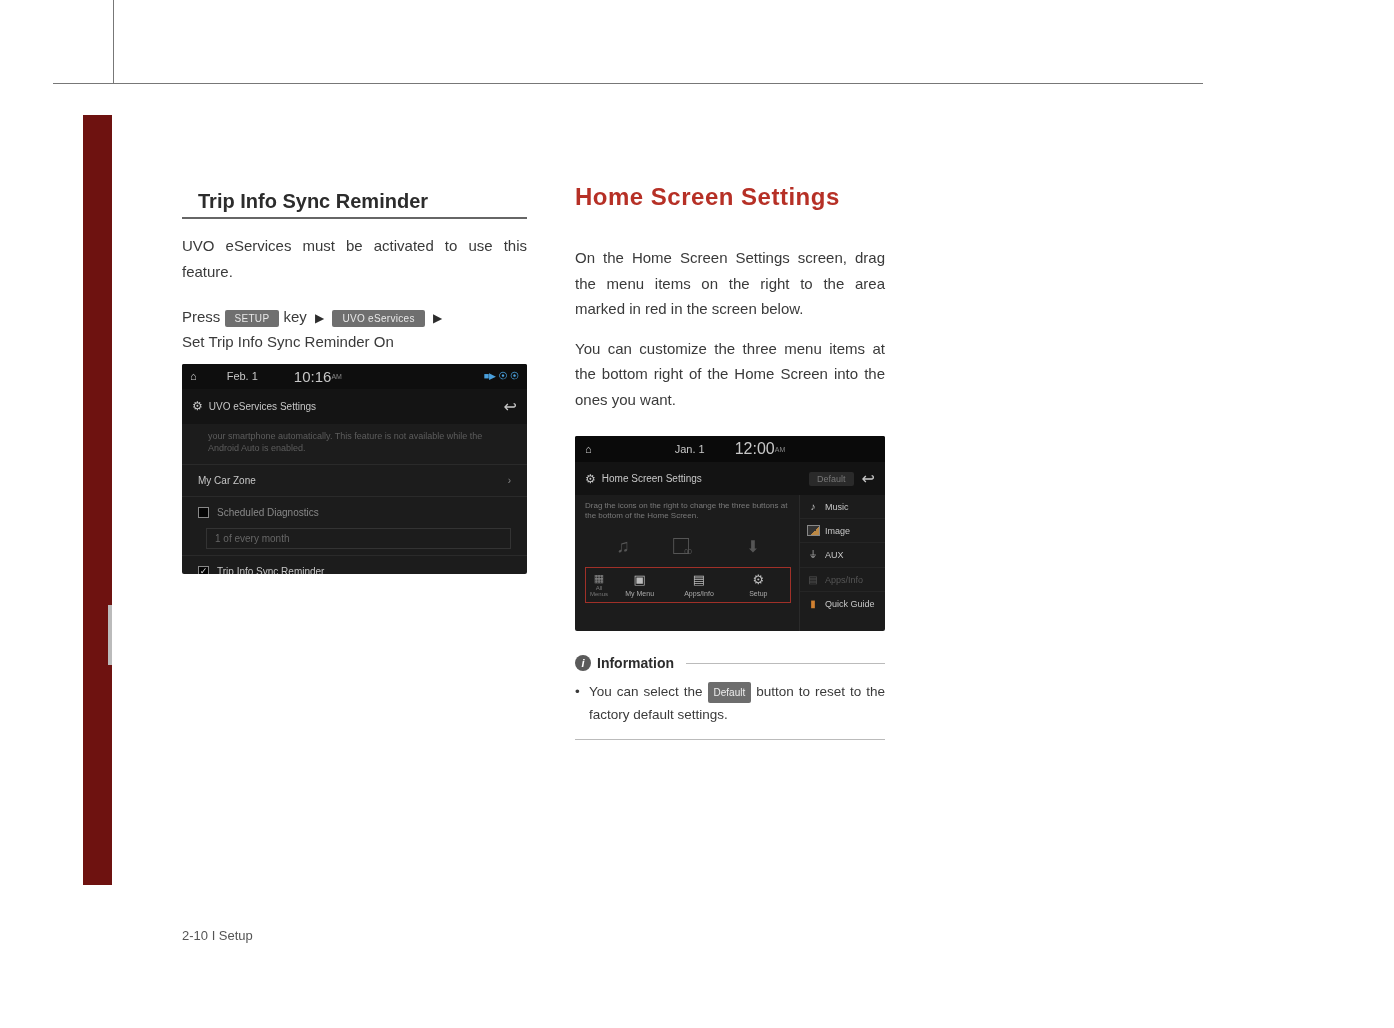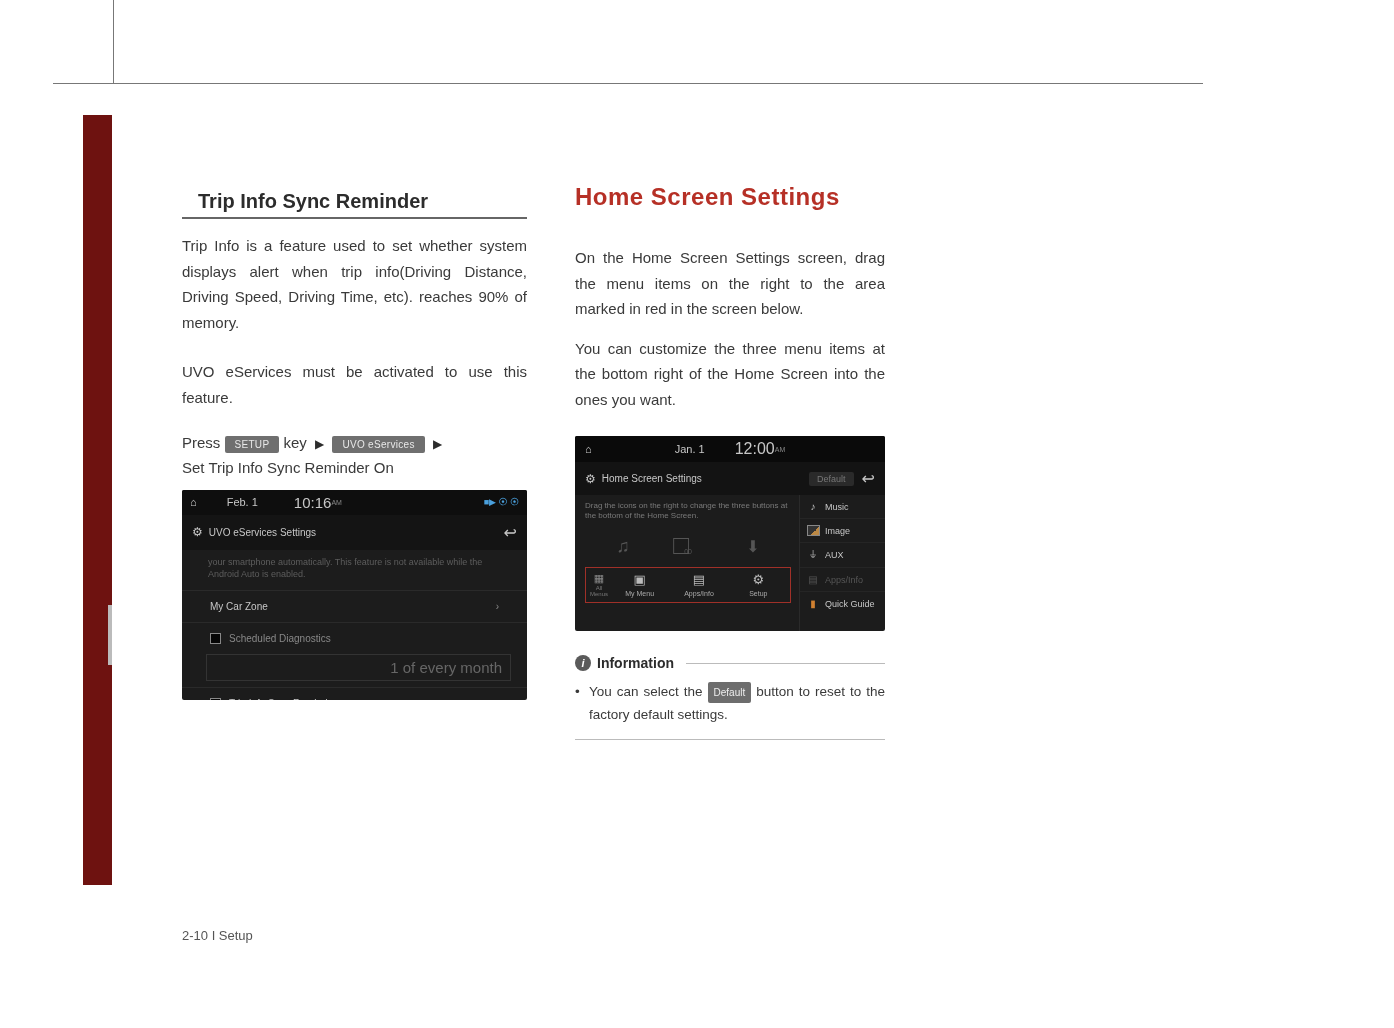--- a/index.html
+++ b/index.html
@@ -28,23 +28,23 @@
     .info-end { height: 1px; background: #bbb; margin-top: 12px; }
     .footer { position: absolute; left: 182px; top: 928px; font-size: 13px; color: #555; }
     
     .ss1 { width: 345px; height: 210px; background: #1c1c1c; color: #c7c7c7; font-size: 10px; border-radius: 2px; overflow: hidden; position: relative; }
     .ss1 .topbar { display: flex; align-items: center; padding: 4px 8px; background: #0e0e0e; font-size: 11px; }
     .ss1 .topbar .home { margin-right: 30px; }
     .ss1 .titlebar { display: flex; align-items: center; padding: 8px 10px; background: #141414; }
     .ss1 .gear { margin-right: 6px; font-size: 12px; }
     .ss1 .back { margin-left: auto; font-size: 16px; }
     .ss1 .subtext { padding: 6px 26px 10px 26px; color: #5d5d5d; font-size: 9px; line-height: 1.35; }
-    .ss1 .row { display: flex; align-items: center; padding: 10px 28px; border-top: 1px solid #2a2a2a; }
+    .ss1 .row { display: flex; align-items: center; padding: 10px 16px; border-top: 1px solid #2a2a2a; }
     .ss1 .row .chev { margin-left: auto; color: #888; }
-    .ss1 .inset { margin: 0 16px 6px 24px; padding: 4px 8px; border: 1px solid #333; color: #666; font-size: 15px; text-align: right; }
+    .ss1 .inset { margin: 0 16px 6px 24px; padding: 4px 8px; border: 1px solid #333; color: #666; font-size: 10px; }
     .ss1 .cbx { width: 11px; height: 11px; border: 1px solid #888; margin-right: 8px; display: inline-flex; align-items: center; justify-content: center; background: #050505; }
     .ss1 .cbx.checked::after { content: "✓"; font-size: 9px; color: #ddd; }
     
     .ss2 { width: 310px; height: 195px; background: #1c1c1c; color: #c7c7c7; font-size: 10px; border-radius: 2px; overflow: hidden; position: relative; }
     .ss2 .topbar { display: flex; align-items: center; justify-content: center; padding: 4px 8px; background: #0a0a0a; font-size: 11px; position: relative; }
     .ss2 .topbar .home { position: absolute; left: 10px; }
     .ss2 .titlebar { display: flex; align-items: center; padding: 7px 10px; background: #131313; }
     .ss2 .titlebar .gear { margin-right: 6px; font-size: 12px; }
     .ss2 .titlebar .defbtn { margin-left: auto; background: #2a2a2a; color: #777; padding: 2px 8px; font-size: 9px; border-radius: 2px; }
     .ss2 .titlebar .back { margin-left: 8px; font-size: 16px; }
@@ -72,21 +72,20 @@
 <div class="rule-left"></div>
 <div class="rule-vert"></div>
 <div class="rule-right"></div>
 <div class="redbar"></div>
 <div class="graytab"></div>
 
 <div class="col1">
   <div class="heading-box">
     <h3>Trip Info Sync Reminder</h3>
   </div>
-  <p class="para">Trip Info is a feature used to set whether system displays alert when trip info(Driving Distance, Driving Speed, Driving Time, etc). reaches 90% of memory.</p>
   <p class="para">UVO eServices must be activated to use this feature.</p>
   <div class="press-line">
     <span>Press </span>
     <span class="key-btn">SETUP</span>
     <span> key </span>
     <span class="arrow">▶</span>
     <span class="key-btn">UVO eServices</span>
     <span class="arrow">▶</span>
   </div>
   <p class="press-line" style="margin-bottom:14px;">Set Trip Info Sync Reminder On</p>

